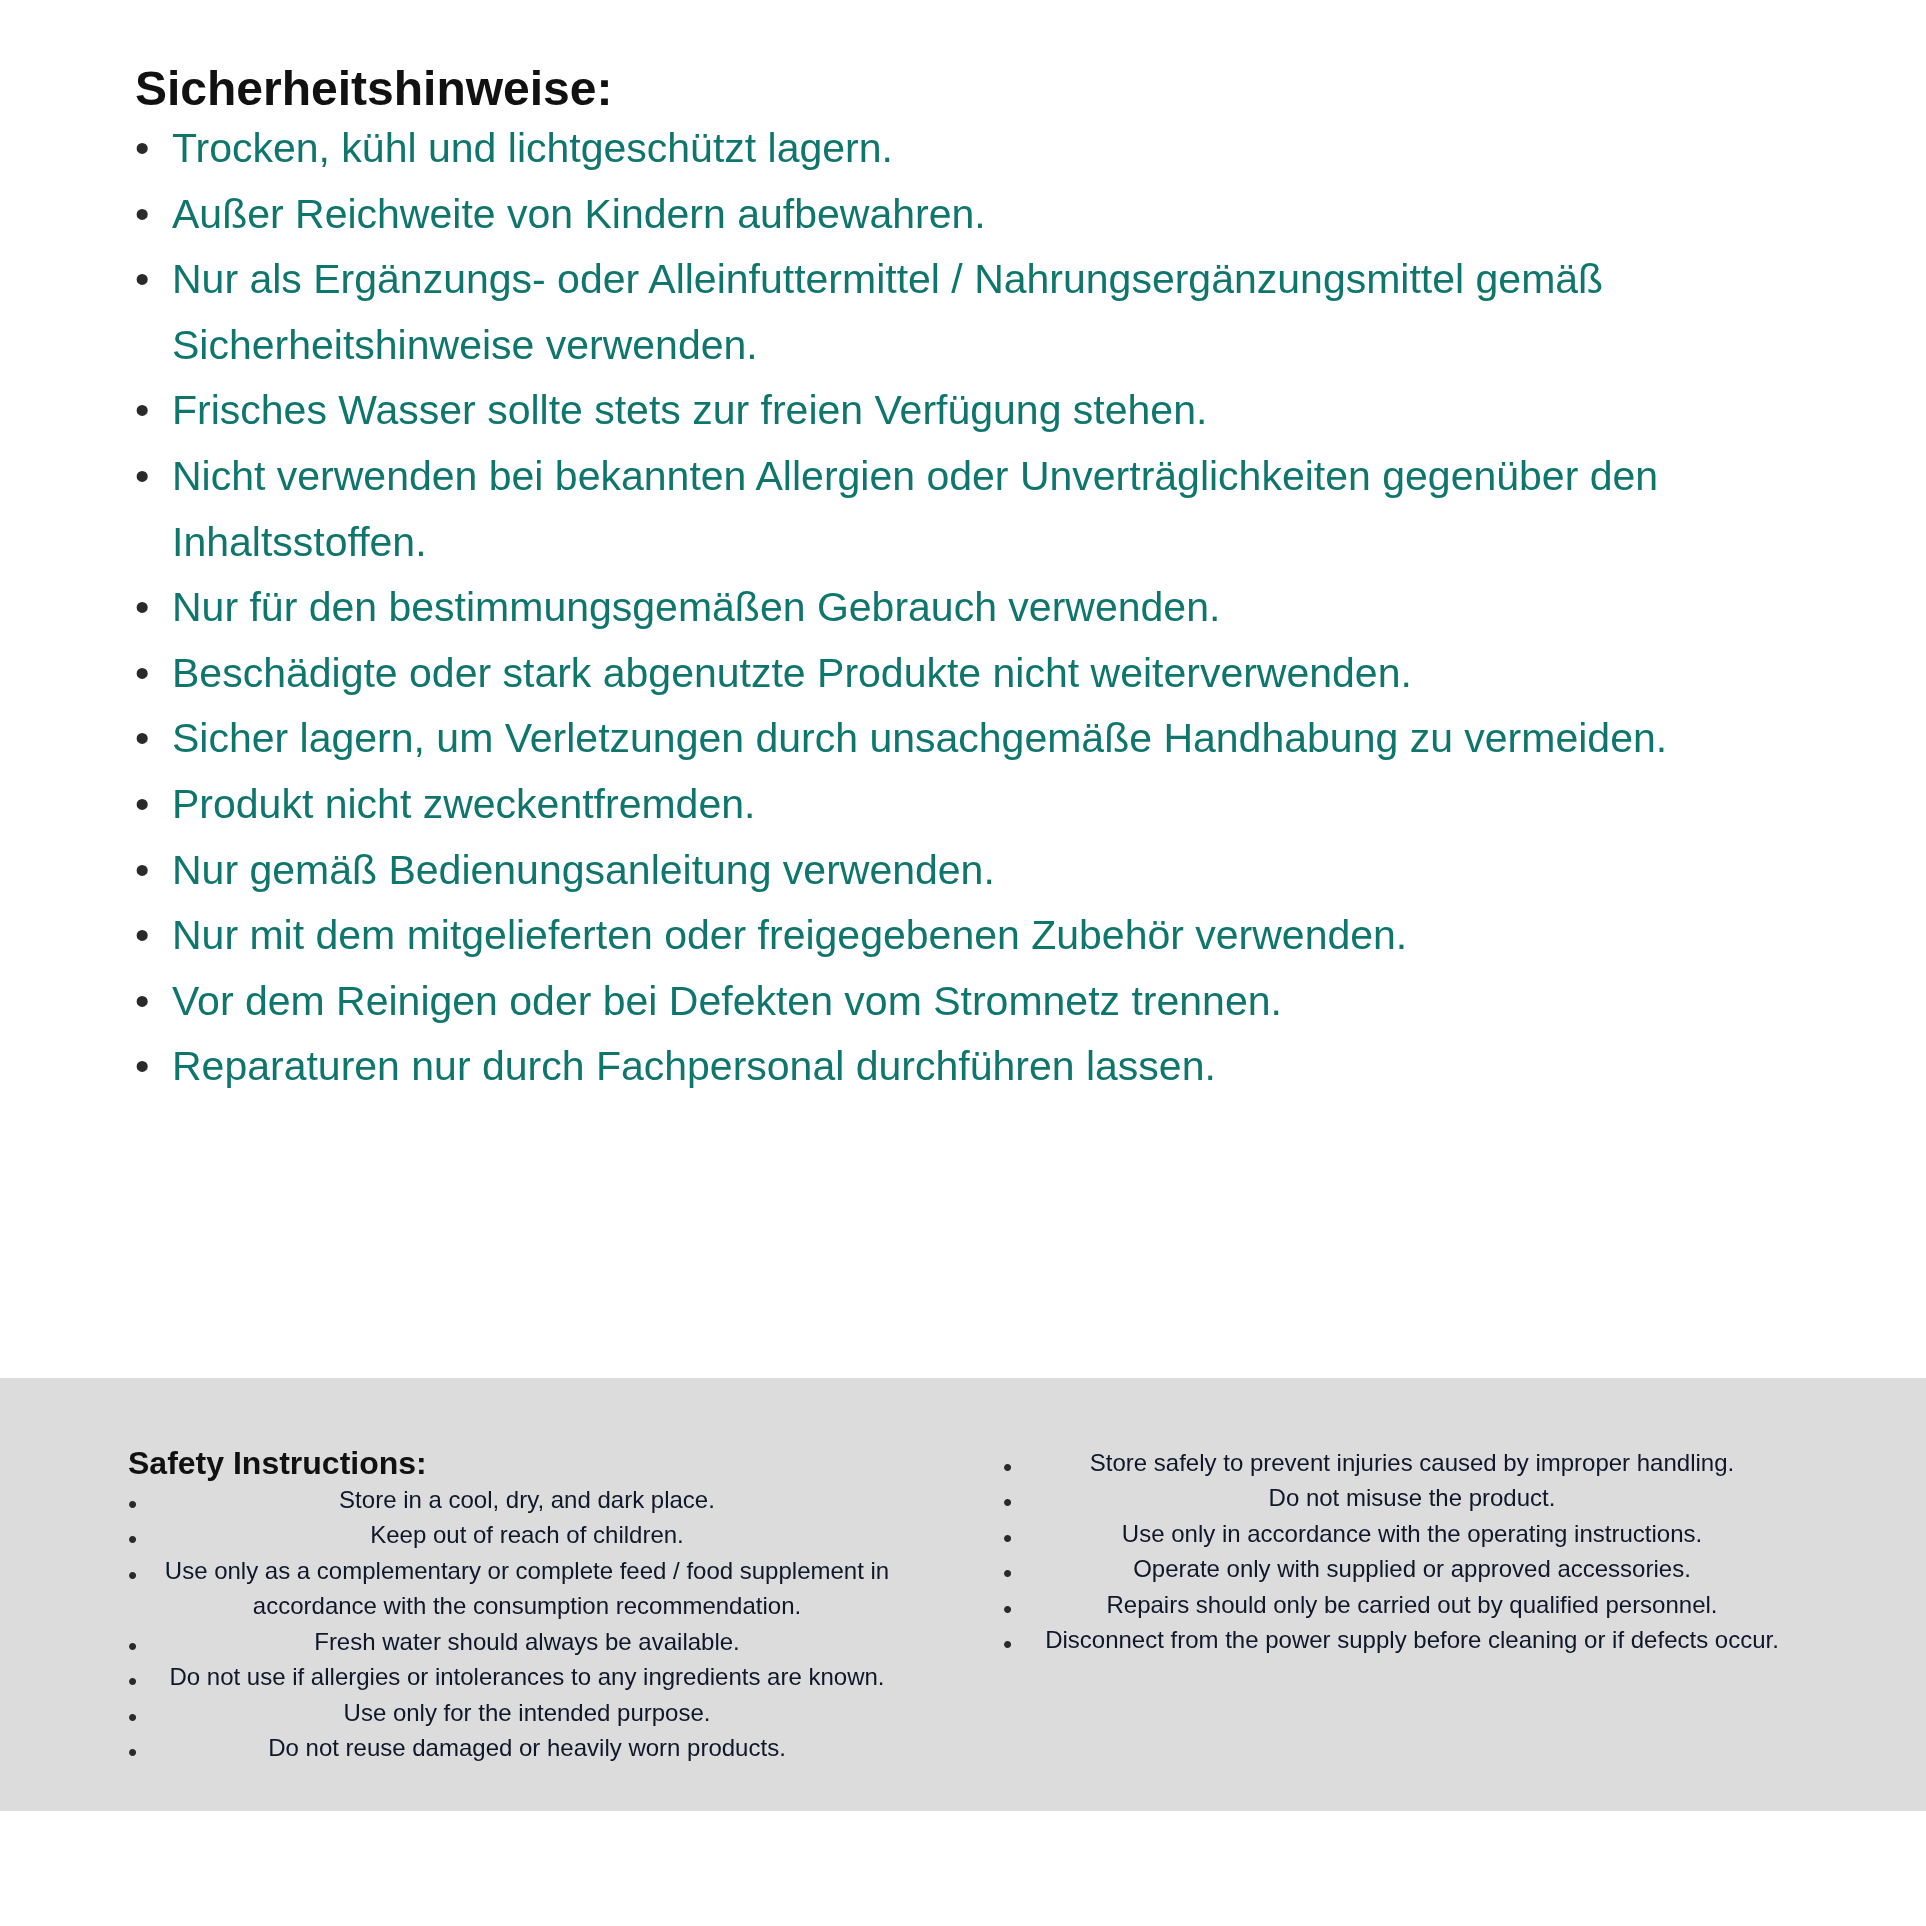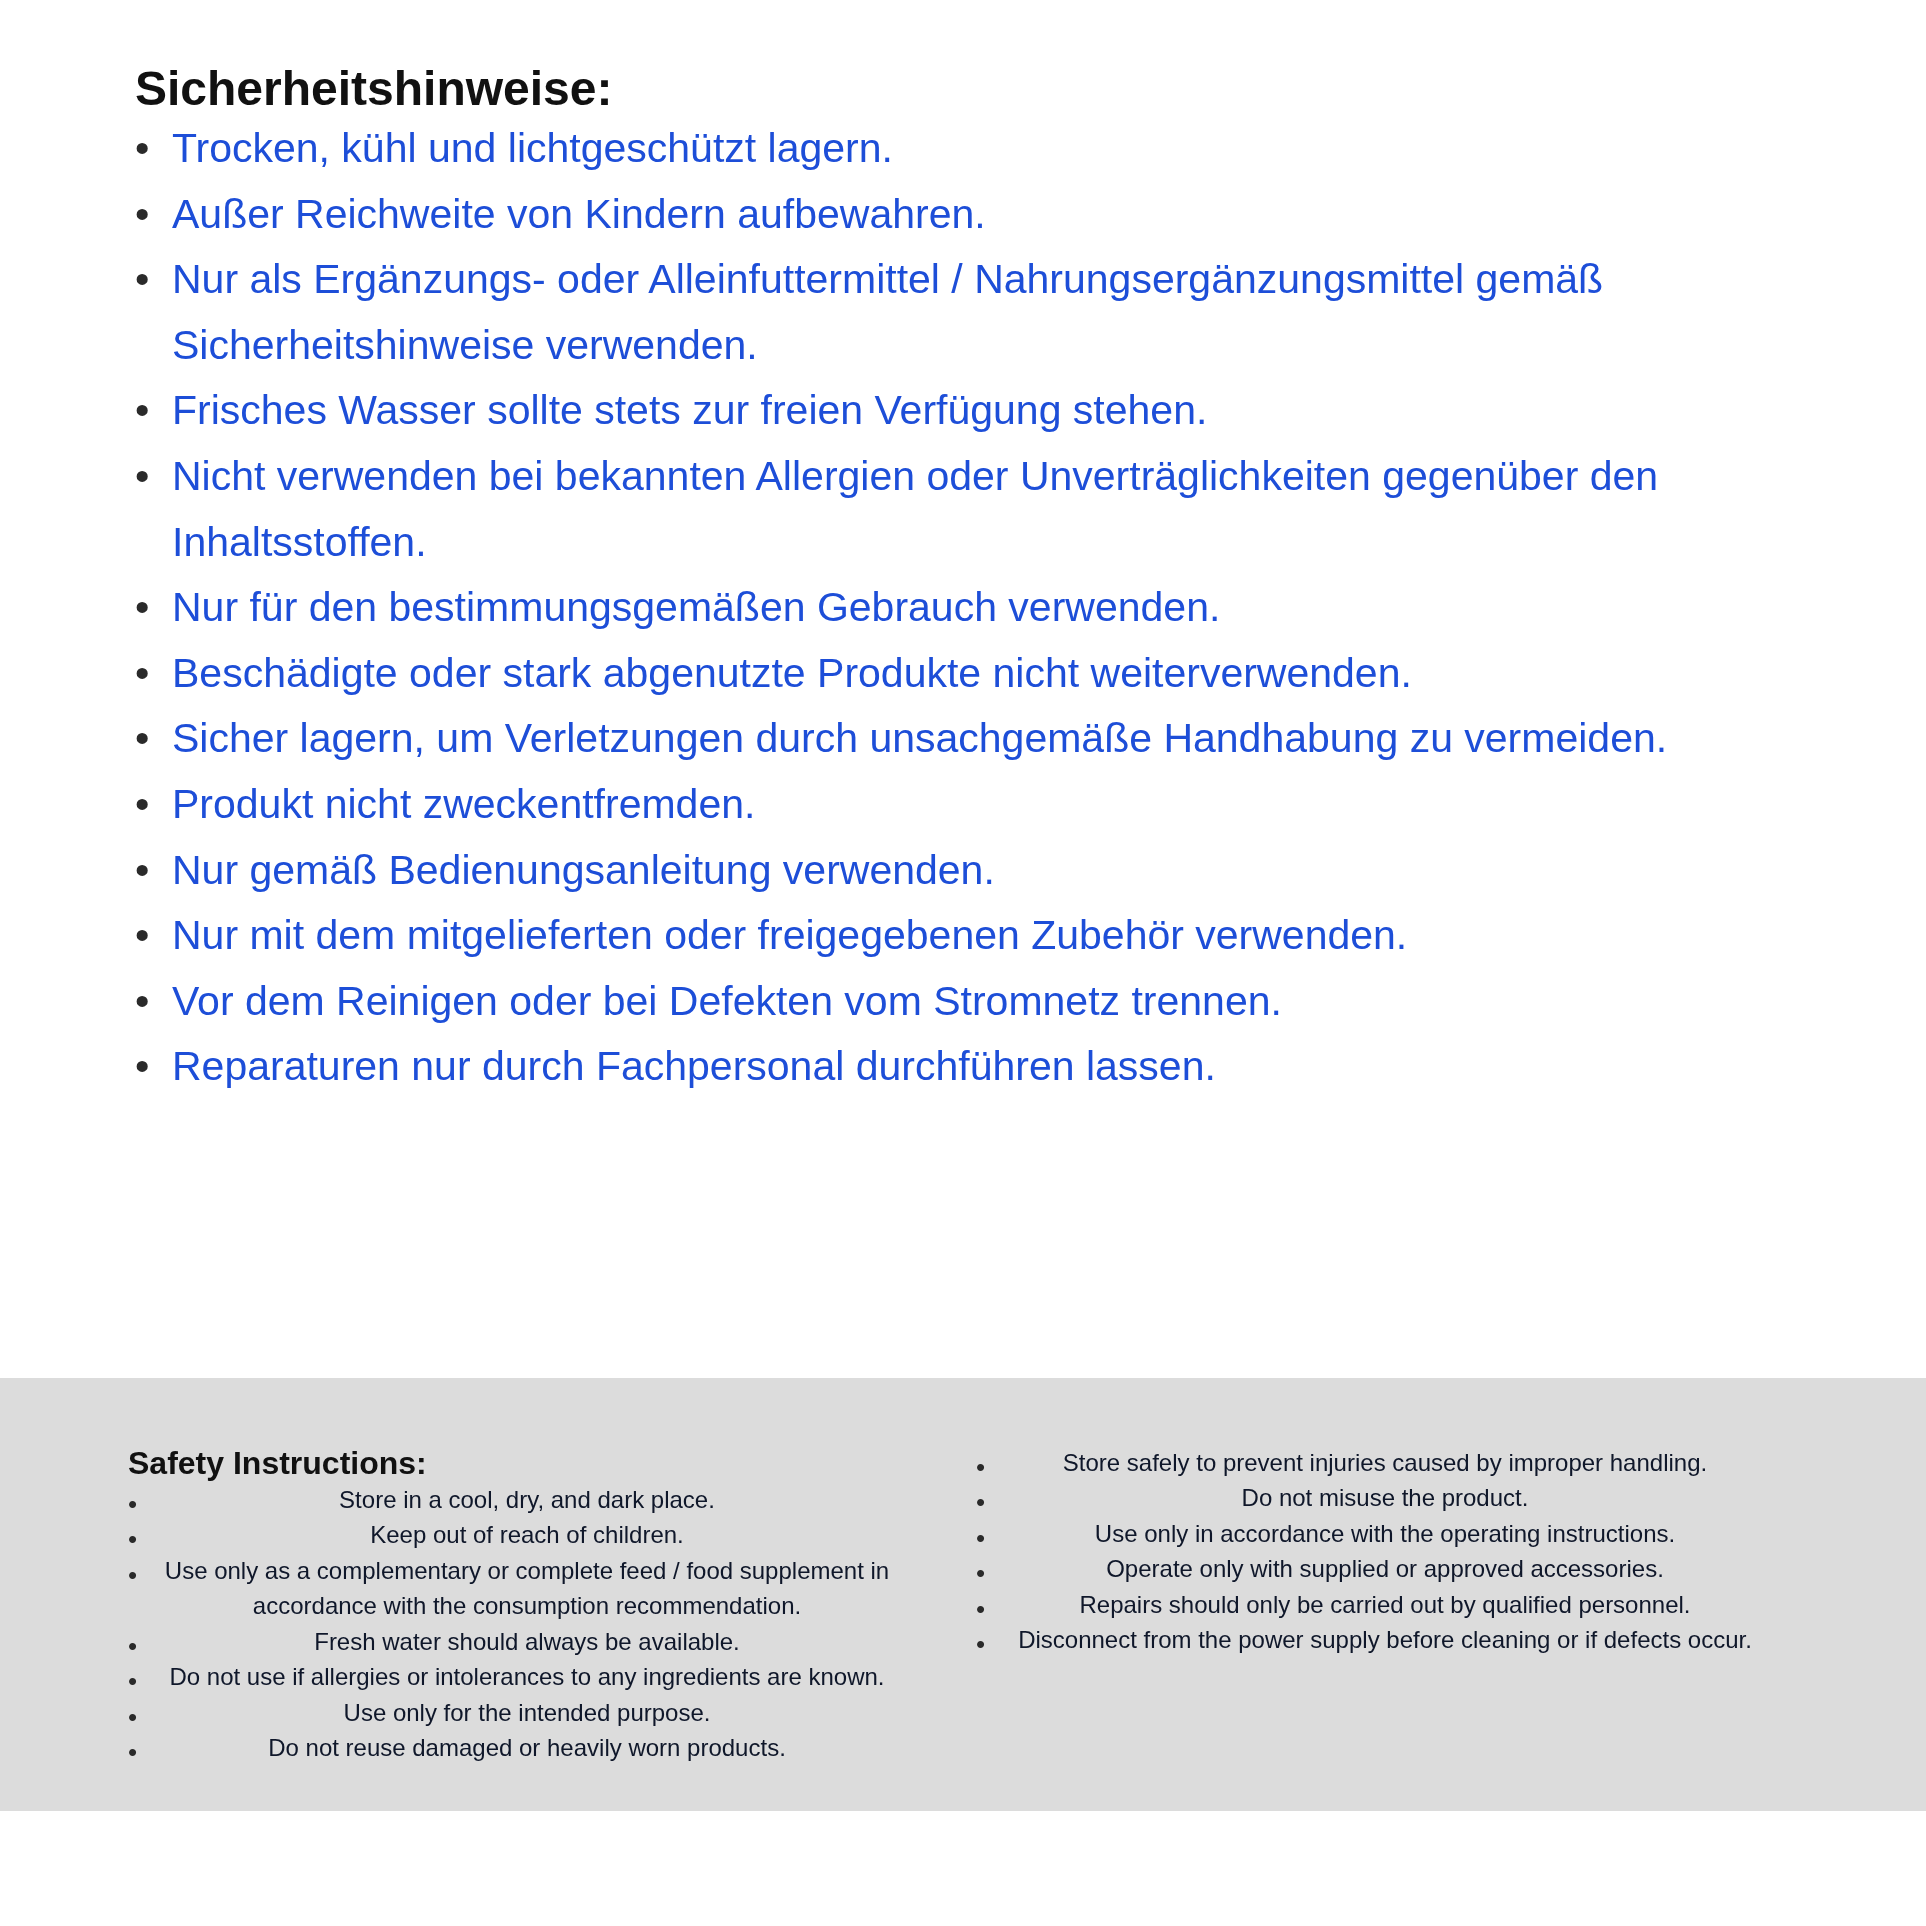--- a/index.html
+++ b/index.html
@@ -40,38 +40,38 @@
     .german-list {
       margin-top: 35px;
       padding-left: 39px;
       max-width: 1644px;
     }
     .german-list li {
       position: relative;
       padding-left: 37px;
       font-size: 41px;
       line-height: 1.6;
-      color: #1d4ed8;
+      color: #0f766e;
     }
     .german-list li::before {
       content: "\2022";
       position: absolute;
       left: 0;
       top: 0;
       color: #2a2a2a;
     }
 
     
     .english-section {
       flex: 0 0 auto;
       box-sizing: border-box;
       background: #dcdcdc;
       padding: 67px 96px 45px 128px;
       display: flex;
-      gap: 78px;
+      gap: 105px;
     }
     .english-col {
       box-sizing: border-box;
     }
     .english-col.left  { width: 770px; flex: 0 0 auto; }
     .english-col.right { width: 790px; flex: 0 0 auto; }
     .english-heading {
       margin: 0;
       font-size: 32px;
       font-weight: 700;

